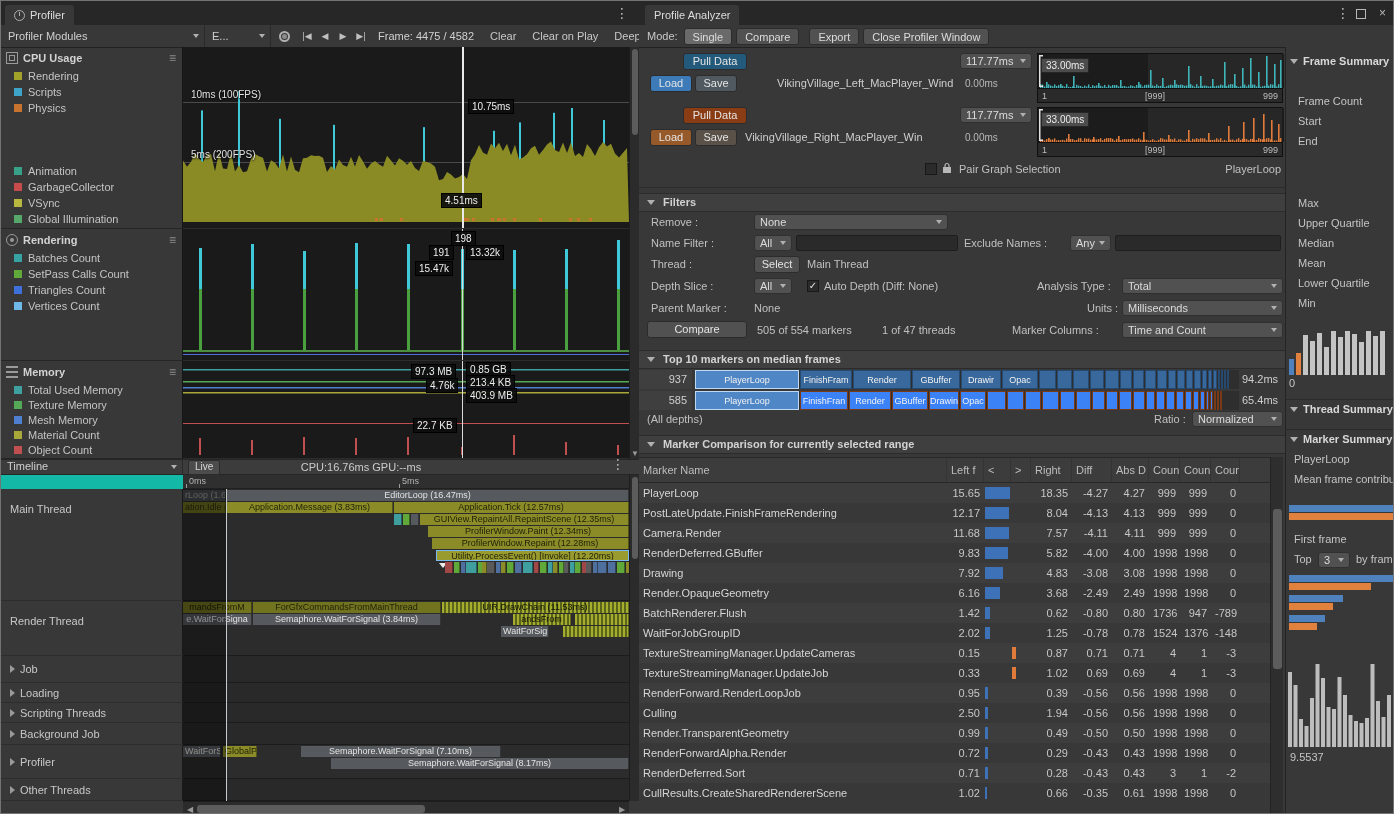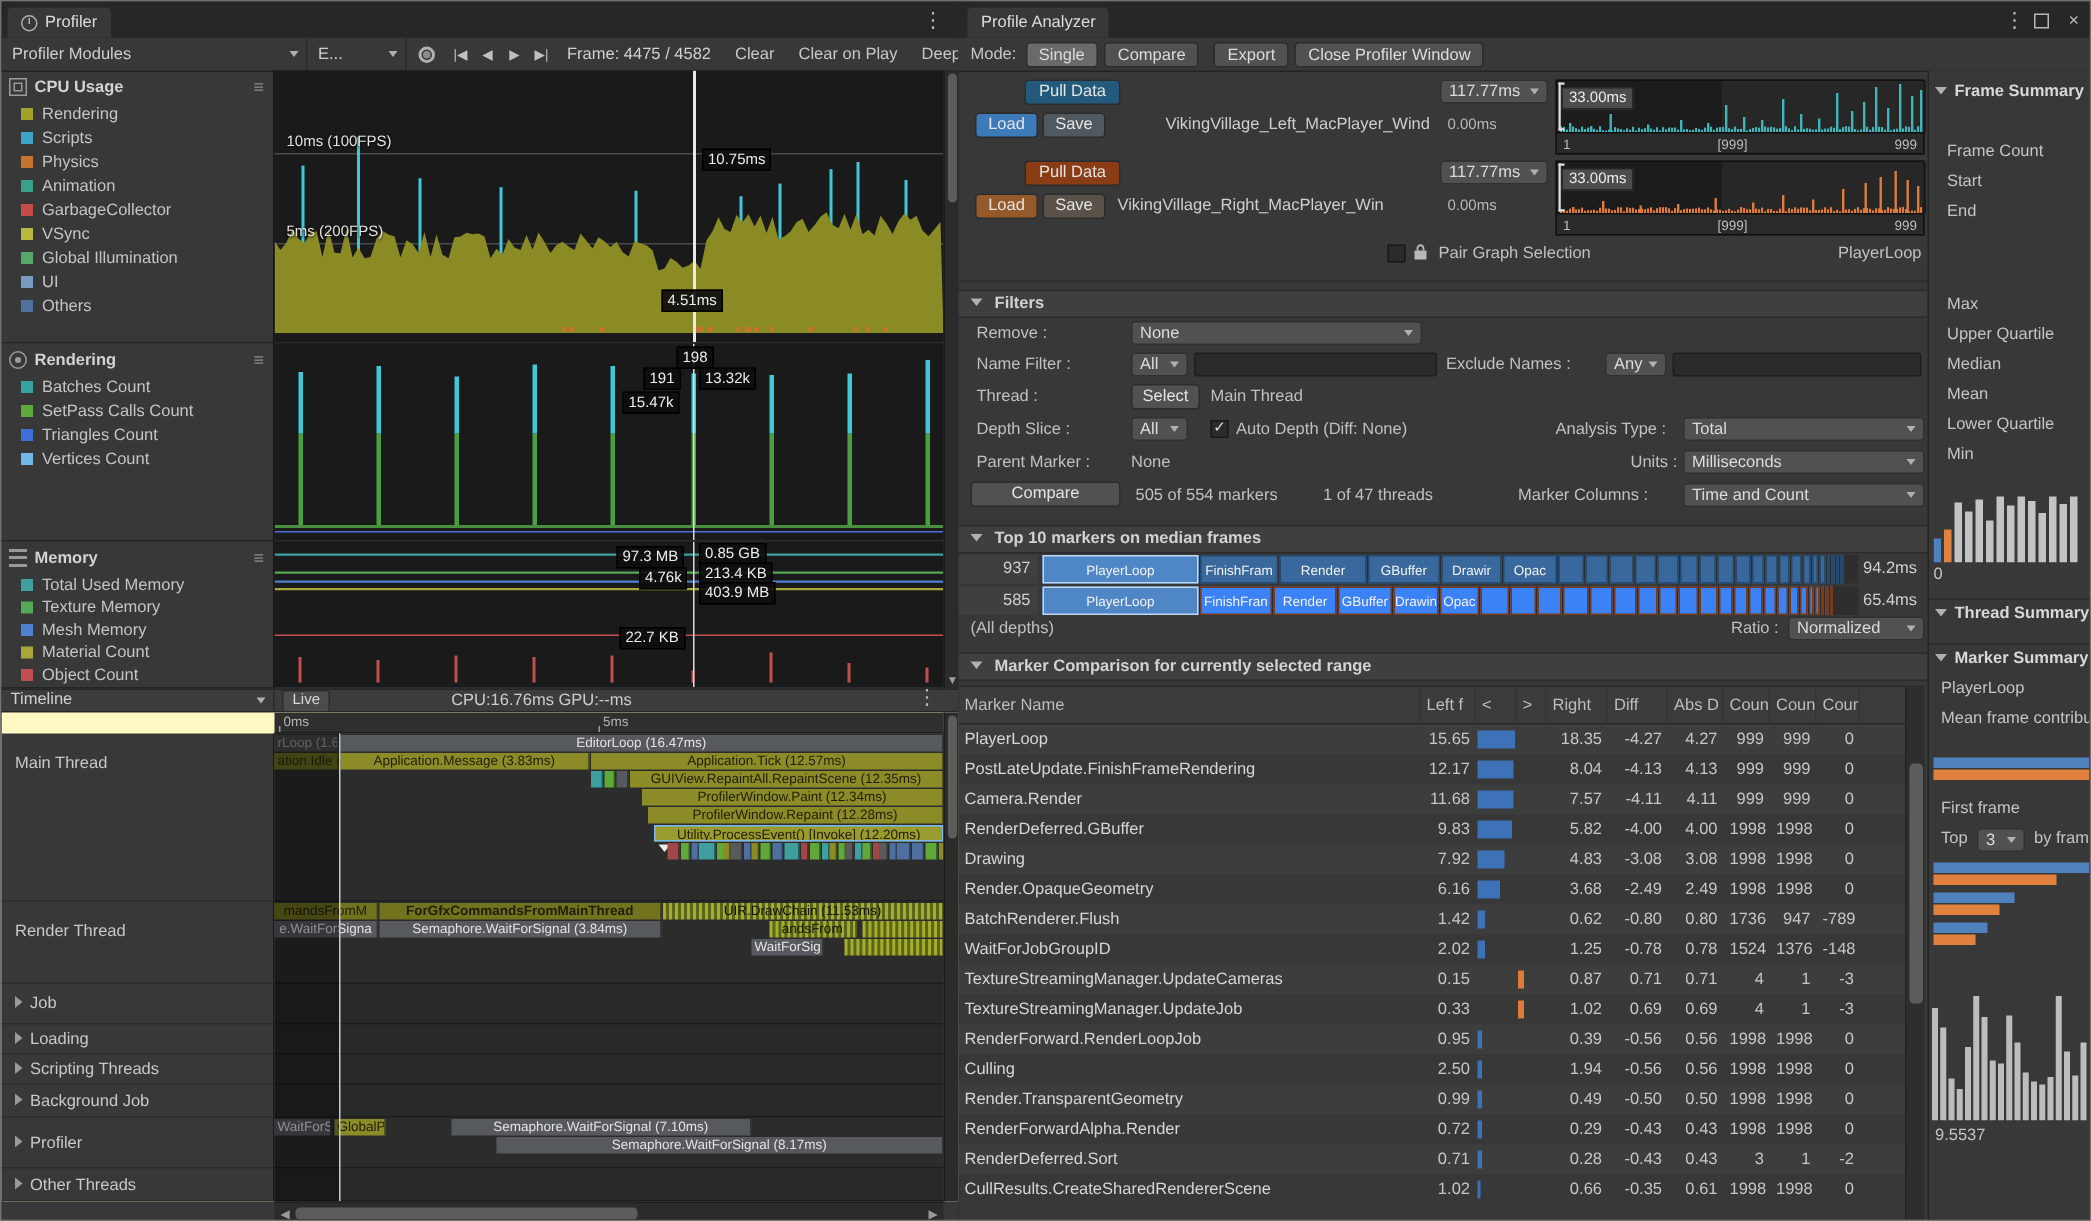--- a/index.html
+++ b/index.html
@@ -54,21 +54,21 @@
   .sthumb{position:absolute;background:#5c5c5c;border-radius:3px}
   .sarr{position:absolute;color:#9a9a9a;font-size:8px;text-align:center}
 
   
   #tlhead{position:absolute;left:0;top:458px;right:0;height:16px;background:#3c3c3c;border-top:1px solid #262626;border-bottom:1px solid #262626;
     display:flex;align-items:center;box-sizing:border-box}
   .tldd{position:relative;width:182px;height:16px;line-height:15px;padding-left:6px;border-right:1px solid #2a2a2a;box-sizing:border-box;color:#d0d0d0}
   .tldd .car{top:6px}
   .livebtn{height:13px;line-height:12px;margin-left:5px;padding:0 6px;background:#4c4c4c;border:1px solid #2c2c2c;border-radius:2px;color:#d8d8d8;font-size:10px}
   #tlstats{position:absolute;left:240px;width:240px;text-align:center;color:#cccccc}
-  #tl{position:absolute;left:0;top:474px;width:638px;height:326px;background:#fef9c3;overflow:hidden}
+  #tl{position:absolute;left:0;top:474px;width:638px;height:326px;background:#14b8a6;overflow:hidden}
   #tl-ruler{position:absolute;left:182px;top:0;width:446px;height:14px;background:#2f2f2f;border-bottom:1px solid #202020;font-size:9px;color:#b4b4b4;box-sizing:border-box}
   #tl-labels{position:absolute;left:0;top:14px;width:182px;bottom:0;background:#383838;border-right:1px solid #191919;box-sizing:border-box}
   #tl-flame{position:absolute;left:182px;top:14px;width:446px;bottom:0;background:#272727}
   .lane-label{position:absolute;left:0;width:182px;box-sizing:border-box;border-bottom:1px solid #2d2d2d;padding-left:9px;color:#c8c8c8;overflow:hidden}
   .lane{position:absolute;left:0;width:446px;border-bottom:1px solid #1c1c1c;box-sizing:border-box;
     background-image:repeating-linear-gradient(90deg,rgba(255,255,255,.025) 0 1px,transparent 1px 43px)}
   .blk{position:absolute;height:11px;line-height:11px;font-size:9px;text-align:center;overflow:hidden;white-space:nowrap;
     box-sizing:border-box;border-right:1px solid rgba(0,0,0,.4);padding:0 2px}
   .tri-r{display:inline-block;width:0;height:0;border-top:4px solid transparent;border-bottom:4px solid transparent;border-left:5px solid #9a9a9a;margin-right:5px}
   .tri-d-w{width:0;height:0;border-left:4px solid transparent;border-right:4px solid transparent;border-top:5px solid #ececec}
@@ -179,21 +179,21 @@
             <span>Rendering</span>
           </div>
           <div class="mitem" style="height: 16px;">
             <span class="sw" style="background: rgb(62, 163, 201);"></span>
             <span>Scripts</span>
           </div>
           <div class="mitem" style="height: 16px;">
             <span class="sw" style="background: rgb(200, 116, 47);"></span>
             <span>Physics</span>
           </div>
-          <div class="mitem" style="height: 16px;">
+          <div class="mitem" style="height: 16px; margin-top: 47px;">
             <span class="sw" style="background: rgb(55, 162, 137);"></span>
             <span>Animation</span>
           </div>
           <div class="mitem" style="height: 16px;">
             <span class="sw" style="background: rgb(199, 75, 75);"></span>
             <span>GarbageCollector</span>
           </div>
           <div class="mitem" style="height: 16px;">
             <span class="sw" style="background: rgb(184, 184, 62);"></span>
             <span>VSync</span>
@@ -431,21 +431,21 @@
             <div class="blk" style="left: 399px; top: 73px; width: 3px; background: rgb(160, 72, 72);"></div>
             <div class="blk" style="left: 403px; top: 73px; width: 6px; background: rgb(90, 90, 90);"></div>
             <div class="blk" style="left: 410px; top: 73px; width: 4px; background: rgb(79, 111, 159);"></div>
             <div class="blk" style="left: 415px; top: 73px; width: 9px; background: rgb(79, 111, 159);"></div>
             <div class="blk" style="left: 425px; top: 73px; width: 8px; background: rgb(79, 111, 159);"></div>
             <div class="blk" style="left: 434px; top: 73px; width: 8px; background: rgb(95, 168, 57);"></div>
             <div class="blk" style="left: 443px; top: 73px; width: 3px; background: rgb(139, 140, 39);"></div>
           </div>
           <div class="lane" style="top: 112px; height: 55px; background: rgb(44, 44, 44);">
             <div class="blk" style="left: 0px; top: 1px; width: 69px; background: rgb(114, 115, 31); color: rgb(31, 31, 8);">mandsFromM</div>
-            <div class="blk" style="left: 70px; top: 1px; width: 188px; background: rgb(114, 115, 31); color: rgb(31, 31, 8); font-weight: bold;">ForGfxCommandsFromMainThread</div>
+            <div class="blk" style="left: 70px; top: 1px; width: 188px; background: rgb(114, 115, 31); color: rgb(31, 31, 8);">ForGfxCommandsFromMainThread</div>
             <div class="blk" style="left: 259px; top: 1px; width: 187px; background: repeating-linear-gradient(90deg, rgb(164, 173, 46) 0px, rgb(164, 173, 46) 2px, rgb(90, 100, 26) 2px, rgb(90, 100, 26) 4px); color: rgb(20, 20, 8);">UIR.DrawChain (11.53ms)</div>
             <div class="blk" style="left: 0px; top: 13px; width: 69px; background: rgb(86, 90, 94); color: rgb(226, 226, 226);">e.WaitForSigna</div>
             <div class="blk" style="left: 70px; top: 13px; width: 188px; background: rgb(86, 90, 94); color: rgb(226, 226, 226);">Semaphore.WaitForSignal (3.84ms)</div>
             <div class="blk" style="left: 330px; top: 13px; width: 58px; background: repeating-linear-gradient(90deg, rgb(164, 173, 46) 0px, rgb(164, 173, 46) 2px, rgb(90, 100, 26) 2px, rgb(90, 100, 26) 4px); color: rgb(20, 20, 8);">andsFrom</div>
             <div class="blk" style="left: 392px; top: 13px; width: 54px; background: repeating-linear-gradient(90deg, rgb(164, 173, 46) 0px, rgb(164, 173, 46) 2px, rgb(90, 100, 26) 2px, rgb(90, 100, 26) 4px); color: rgb(20, 20, 8);"></div>
             <div class="blk" style="left: 318px; top: 25px; width: 48px; background: rgb(86, 90, 94); color: rgb(226, 226, 226);">WaitForSig</div>
             <div class="blk" style="left: 380px; top: 25px; width: 66px; background: repeating-linear-gradient(90deg, rgb(164, 173, 46) 0px, rgb(164, 173, 46) 2px, rgb(90, 100, 26) 2px, rgb(90, 100, 26) 4px); color: rgb(20, 20, 8);"></div>
           </div>
           <div class="lane" style="top: 167px; height: 27px; background: rgb(41, 41, 41);"></div>
           <div class="lane" style="top: 194px; height: 20px; background: rgb(41, 41, 41);"></div>

